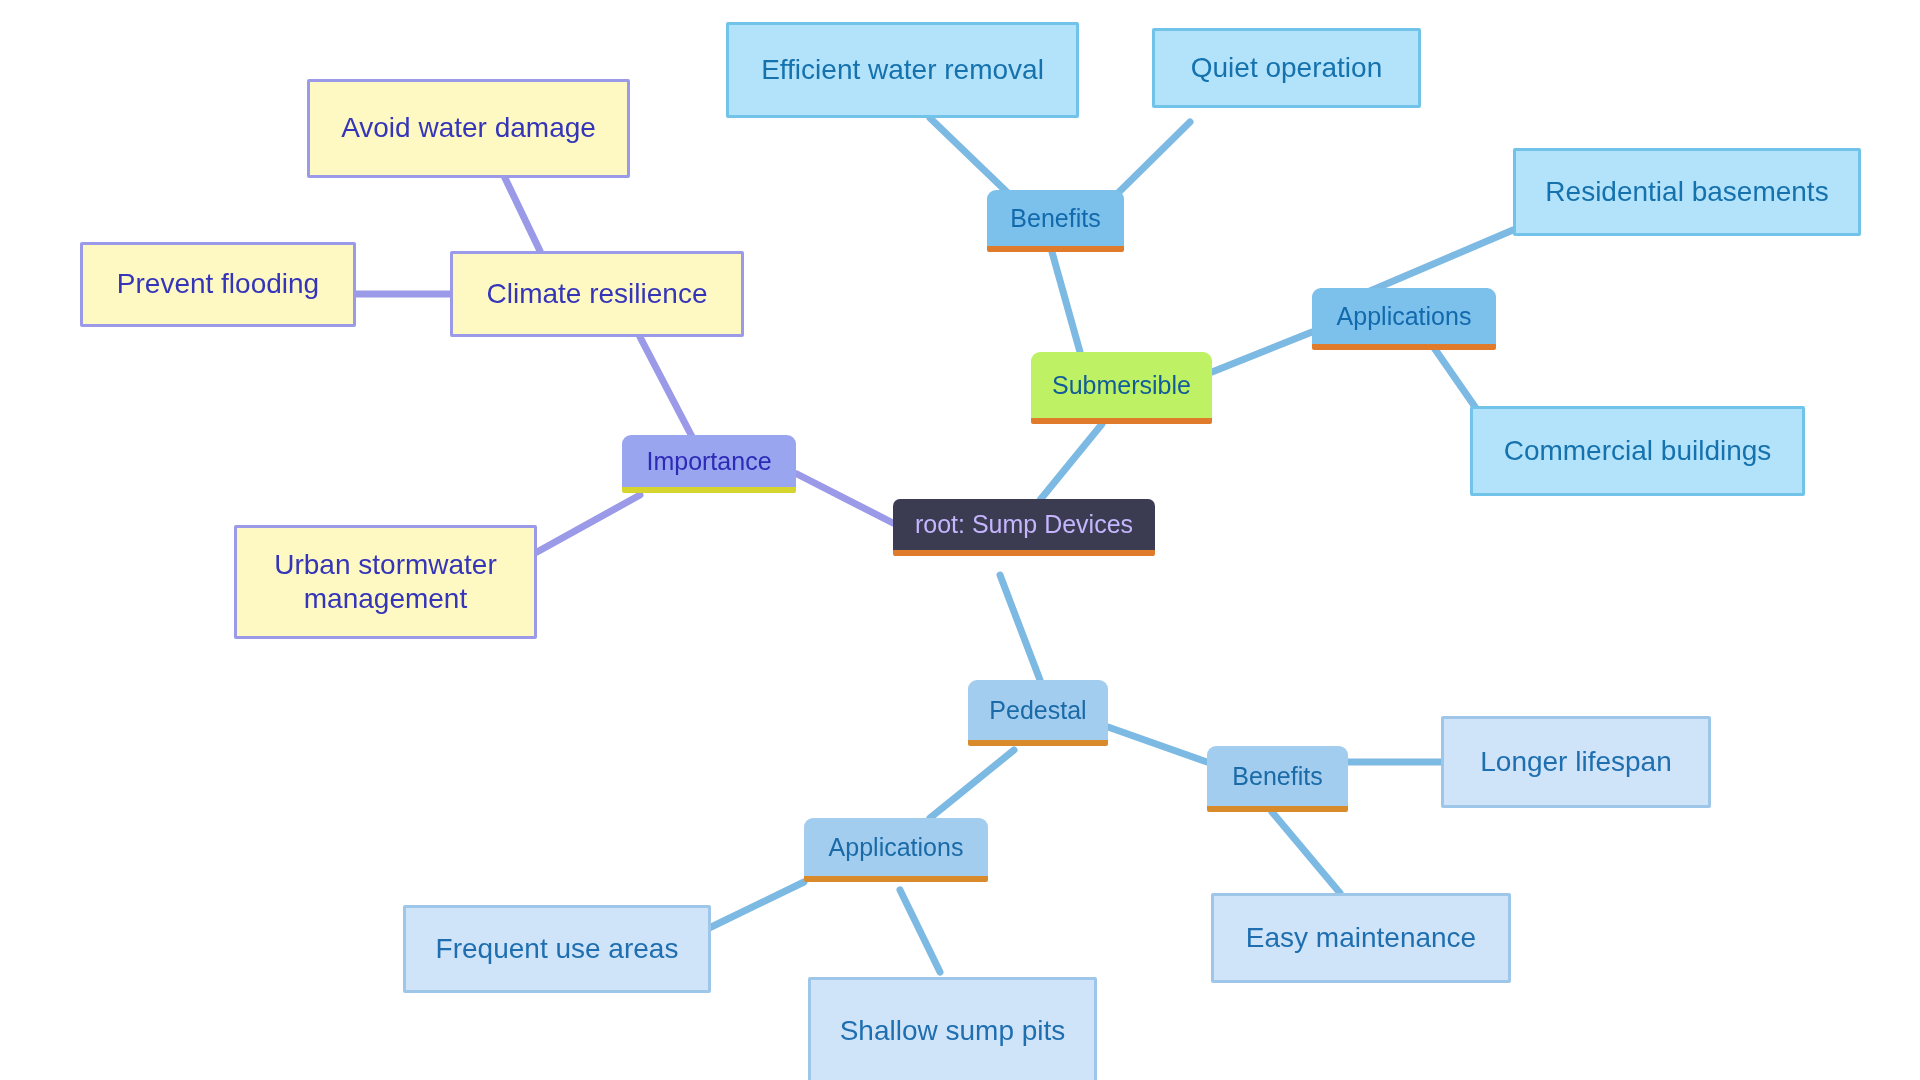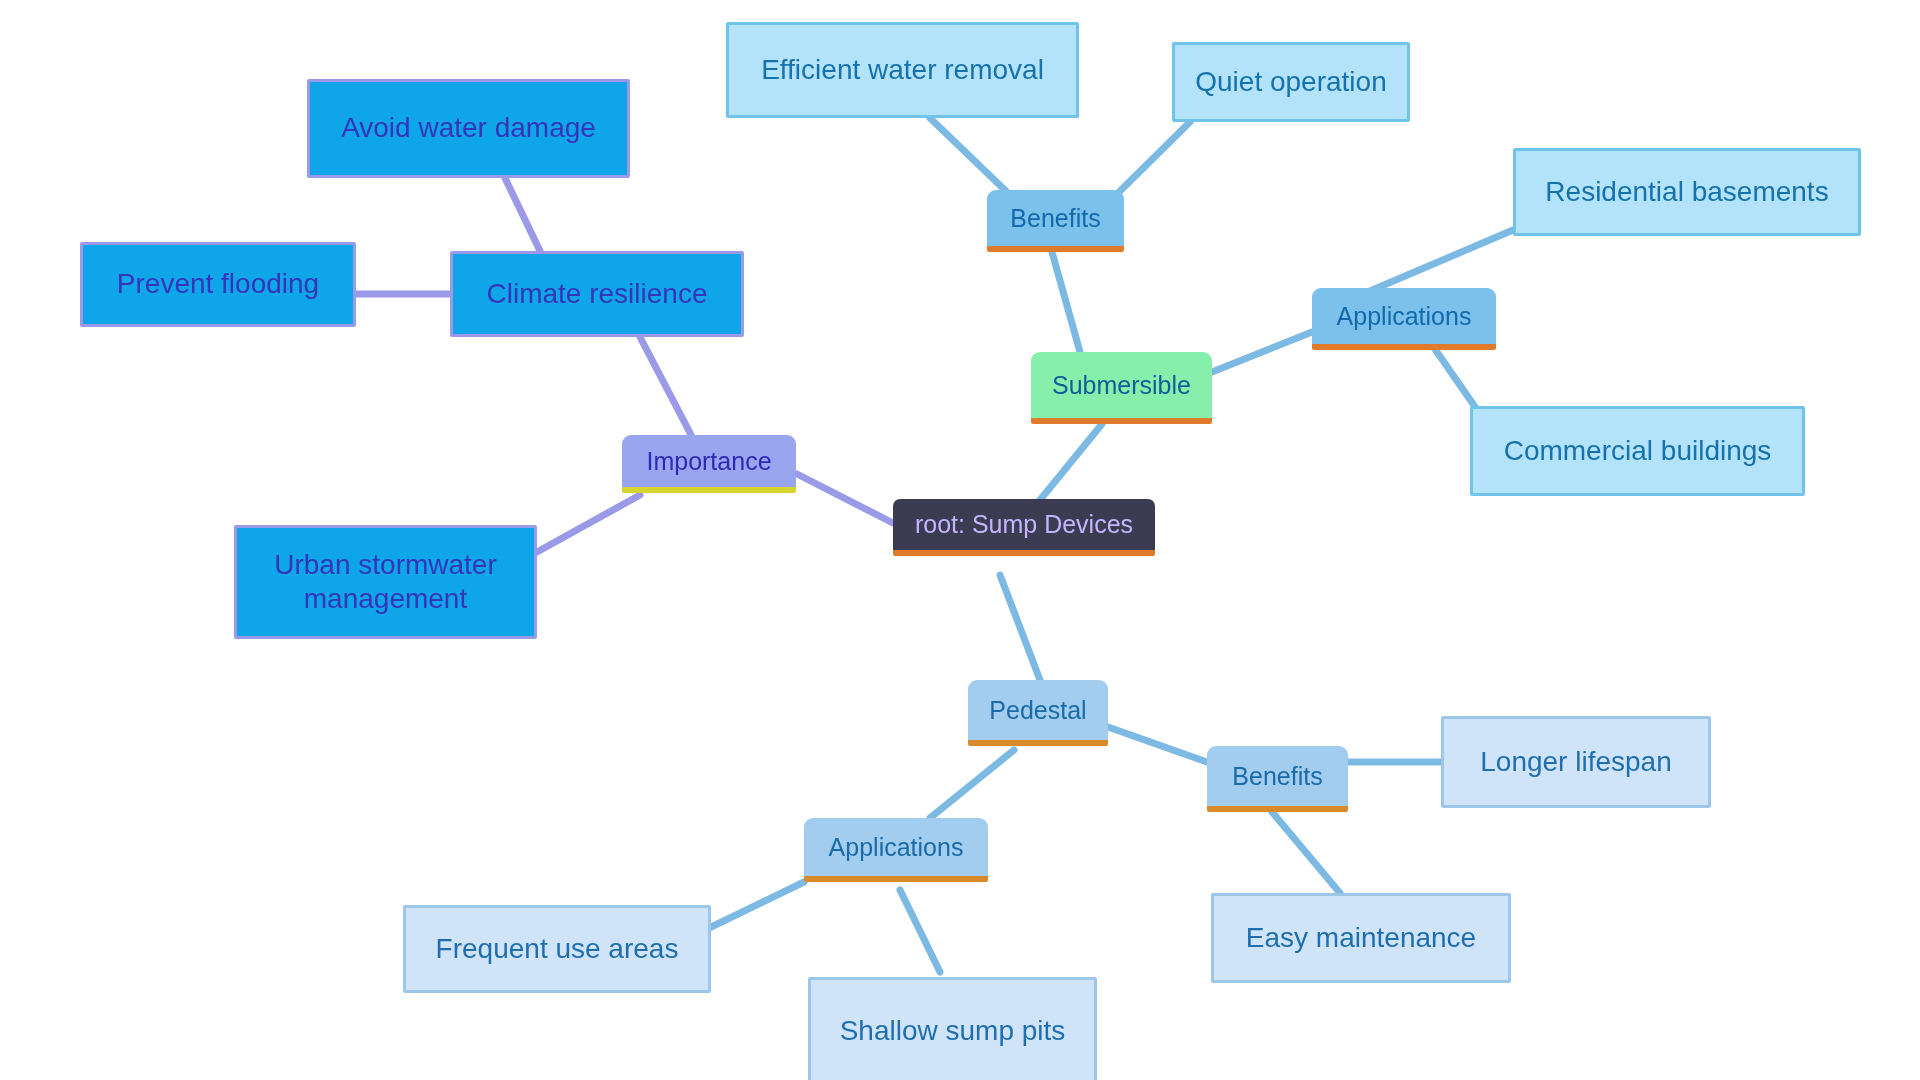--- a/index.html
+++ b/index.html
@@ -45,21 +45,21 @@
   .node.branch {
     border-radius: 9px 9px 2px 2px;
     font-size: 25px;
   }
   .node.branch.b-importance {
     background: #9aa5f0;
     color: #2b2bb5;
     border-bottom: 6px solid #d6d42e;
   }
   .node.branch.b-submersible {
-    background: #86efac;
+    background: #bef264;
     color: #125d99;
     border-bottom: 6px solid #e07b2c;
   }
   .node.branch.b-pedestal {
     background: #a3cdee;
     color: #1a6aa8;
     border-bottom: 6px solid #d98a2b;
   }
   .node.branch.b-sub2 {
     background: #7cc0ec;
@@ -72,21 +72,21 @@
     border-bottom: 6px solid #d98a2b;
   }
   
   .node.leaf {
     border-radius: 2px;
     font-size: 28px;
     border-width: 3px;
     border-style: solid;
   }
   .node.leaf.l-purple {
-    background: #0ea5e9;
+    background: #fef9c3;
     border-color: #9a9ae8;
     color: #3535ba;
   }
   .node.leaf.l-blue-strong {
     background: #b3e2fb;
     border-color: #72c3ea;
     color: #1572ad;
   }
   .node.leaf.l-blue-soft {
     background: #cfe4f8;
@@ -154,21 +154,21 @@
 
   <div class="node leaf l-purple" style="left:234px; top:525px; width:303px; height:114px;">Urban stormwater
 management</div>
 
   <div class="node branch b-submersible" style="left:1031px; top:352px; width:181px; height:72px;">Submersible</div>
 
   <div class="node branch b-sub2" style="left:987px; top:190px; width:137px; height:62px;">Benefits</div>
 
   <div class="node leaf l-blue-strong" style="left:726px; top:22px; width:353px; height:96px;">Efficient water removal</div>
 
-  <div class="node leaf l-blue-strong" style="left:1152px; top:42px; width:238px; height:80px;margin-left:20px;">Quiet operation</div>
+  <div class="node leaf l-blue-strong" style="left:1152px; top:28px; width:269px; height:80px;">Quiet operation</div>
 
   <div class="node branch b-sub2" style="left:1312px; top:288px; width:184px; height:62px;">Applications</div>
 
   <div class="node leaf l-blue-strong" style="left:1513px; top:148px; width:348px; height:88px;">Residential basements</div>
 
   <div class="node leaf l-blue-strong" style="left:1470px; top:406px; width:335px; height:90px;">Commercial buildings</div>
 
   <div class="node branch b-pedestal" style="left:968px; top:680px; width:140px; height:66px;">Pedestal</div>
 
   <div class="node branch b-ped2" style="left:1207px; top:746px; width:141px; height:66px;">Benefits</div>

